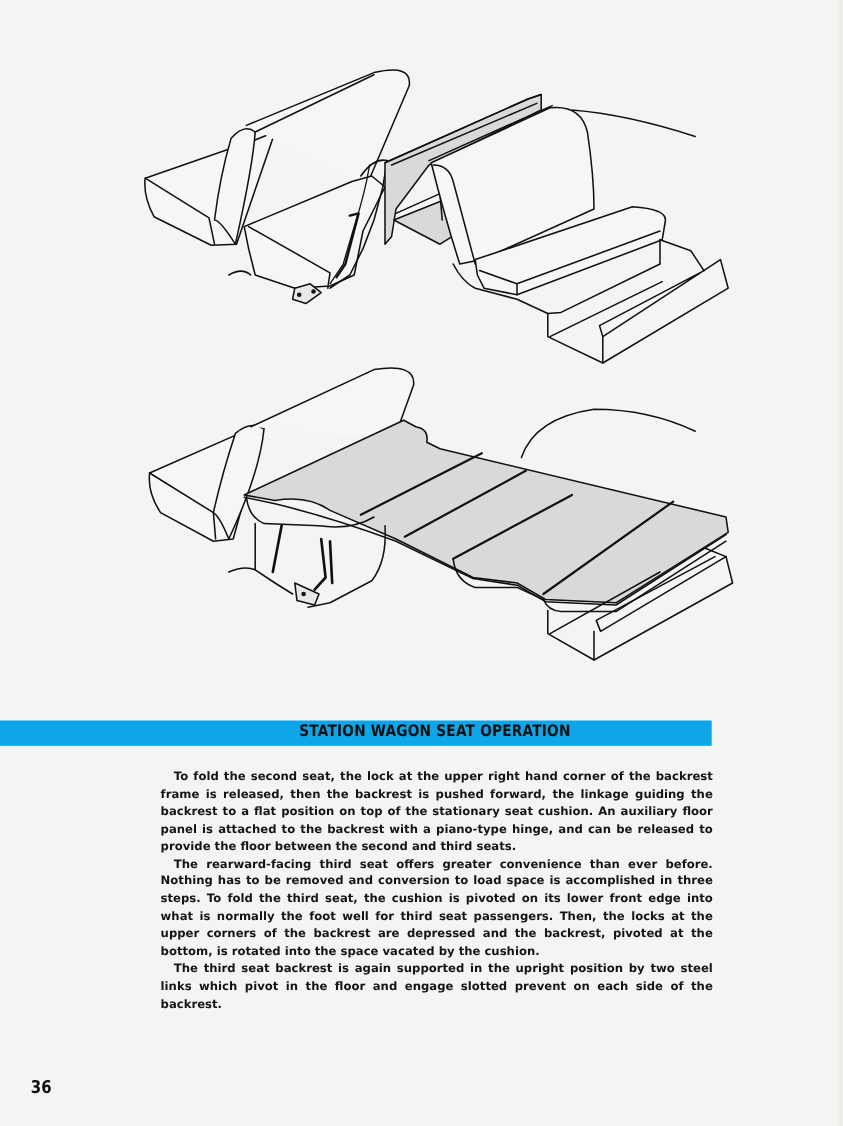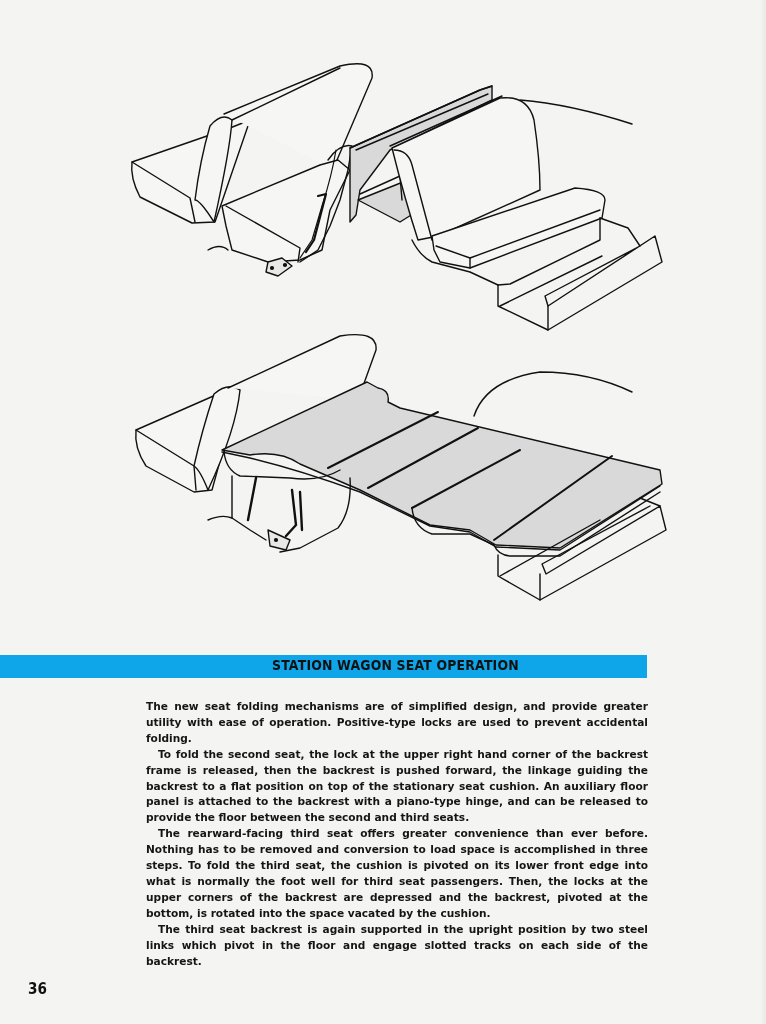--- a/index.html
+++ b/index.html
@@ -135,19 +135,18 @@
       <path d="M640 498 L660 506"></path>
     </g>
   </svg>
 </div>
 
 <div class="title-band">
   <span class="title">STATION WAGON SEAT OPERATION</span>
 </div>
 
 <div class="body-text">
-  <p class="first">The new seat folding mechanisms are of simplified design, and provide greater utility with ease of operation. Positive-type locks are used to prevent accidental folding.</p>
   <p>To fold the second seat, the lock at the upper right hand corner of the backrest frame is released, then the backrest is pushed forward, the linkage guiding the backrest to a flat position on top of the stationary seat cushion. An auxiliary floor panel is attached to the backrest with a piano-type hinge, and can be released to provide the floor between the second and third seats.</p>
   <p>The rearward-facing third seat offers greater convenience than ever before. Nothing has to be removed and conversion to load space is accomplished in three steps. To fold the third seat, the cushion is pivoted on its lower front edge into what is normally the foot well for third seat passengers. Then, the locks at the upper corners of the backrest are depressed and the backrest, pivoted at the bottom, is rotated into the space vacated by the cushion.</p>
-  <p>The third seat backrest is again supported in the upright position by two steel links which pivot in the floor and engage slotted tracks on each side of the backrest.</p>
+  <p>The third seat backrest is again supported in the upright position by two steel links which pivot in the floor and engage slotted prevent on each side of the backrest.</p>
 </div>
 
 <div class="page-number">36</div>
 
 </body></html>

